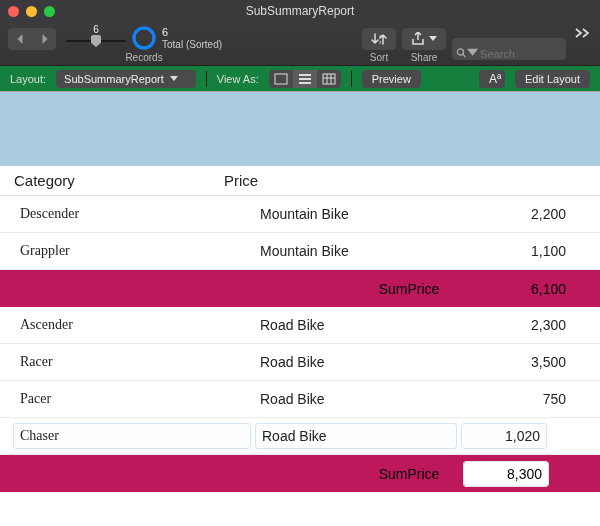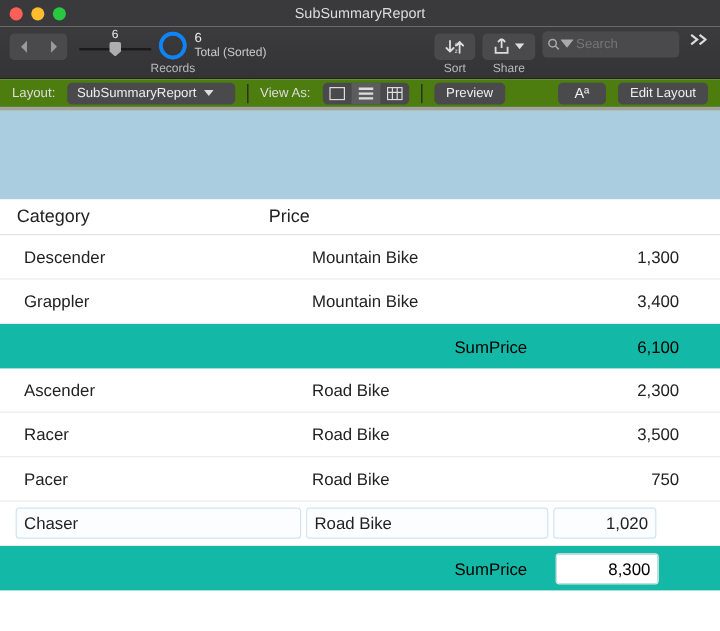--- a/index.html
+++ b/index.html
@@ -35,61 +35,61 @@
   .sublabel { font-size:10px; color:#bbb; margin-top:2px;}
 
   .flex-spacer { flex:1;}
 
   .tbtn { background:#4a4a4c; border:none; border-radius:4px; height:22px; display:flex; align-items:center; justify-content:center; margin-top:2px;}
   .findbtn { width:44px; gap:4px;}
   .findbtn svg { fill:#ddd;}
   .chev-down { width:8px; height:6px;}
   .sortbtn { width:34px;}
   .sharebtn { width:44px; gap:4px;}
-  .searchwrap { display:flex; align-items:center; background:#4a4a4c; border-radius:4px; height:22px; margin-top:0; padding:0 4px; width:114px;}
+  .searchwrap { display:flex; align-items:flex-end; background:#4a4a4c; border-radius:4px; height:22px; margin-top:12px; padding:0 4px; width:114px;}
   .searchwrap svg { fill:#aaa; width:14px; height:14px;}
   .searchwrap input { background:transparent; border:none; outline:none; color:#ddd; font-size:11px; width:100%; padding-left:2px;}
   .searchwrap .chev-down { fill:#aaa;}
   .overflow { width:20px; display:flex; align-items:center; justify-content:center; margin-top:2px;}
   .overflow svg { fill:#ddd;}
 
   .tb-col { display:flex; flex-direction:column; align-items:center;}
 
   
-  .layoutbar { height:26px; background:#4d7c0f; display:flex; align-items:center; padding:0 10px; gap:10px; border-bottom:3px solid #a3a3a3;}
+  .layoutbar { height:26px; background:#15803d; display:flex; align-items:center; padding:0 10px; gap:10px; border-bottom:1px solid #a3a3a3;}
   .layoutbar .lbl { color:#ddd; font-size:11px;}
   .layoutselect { background:#4a4a4c; border:none; border-radius:4px; color:#eee; font-size:11px; padding:2px 18px 2px 8px; height:18px; position:relative; display:flex; align-items:center; gap:6px;}
   .layoutselect svg { width:8px; height:6px; fill:#ddd;}
   .sep { width:1px; height:16px; background:#222;}
   .viewseg { display:flex; background:#4a4a4c; border-radius:4px; overflow:hidden; height:18px;}
   .viewseg button { width:24px; height:18px; background:transparent; border:none; display:flex; align-items:center; justify-content:center;}
   .viewseg button.active { background:#5c5c5e;}
   .viewseg svg { fill:#ddd; width:14px; height:12px;}
   .smallbtn { background:#4a4a4c; border:none; border-radius:4px; color:#eee; font-size:11px; padding:2px 10px; height:18px;}
-  .aabtn { width:40px; text-align:center; font-size:12px;}
+  .aabtn { width:26px; text-align:center; font-size:12px;}
 
   
   .bodypart { height:434px; overflow:auto;}
   .band { height:74px; background:#aacde0;}
   .colheaders { display:flex; padding:6px 14px; font-size:15px; color:#222; border-bottom:1px solid #e3e3e3;}
   .col-item { width:246px;}
   .col-cat { width:210px;}
   .col-price { flex:1; text-align:left; padding-right:20px;}
 
   .row { display:flex; align-items:center; font-size:14px; color:#222; border-bottom:1px solid #ececec; height:37px; padding:0 14px;}
-  .row .c-item { width:246px; padding-left:6px;}
+  .row .c-item { width:246px; padding-left:6px;font-family:Liberation Serif, serif;}
   .row .c-cat { width:210px;}
   .row .c-price { flex:1; text-align:right; padding-right:20px;}
 
   .row.selected .c-item, .row.selected .c-cat { outline:1px solid #d0e4f5; background:#fcfdff; border-radius:2px; padding:4px 6px; margin:0 6px 0 0;}
   .row.selected .c-item { margin-left:0; width:236px;}
   .row.selected .c-cat { width:200px;}
   .row.selected .c-price { outline:1px solid #d0e4f5; background:#fcfdff; border-radius:2px; padding:4px 6px; margin-right:14px; flex:0 0 84px; text-align:right;}
 
-  .sumrow { display:flex; align-items:center; background:#14b8a6; height:37px; padding:0 14px; font-size:14px;}
+  .sumrow { display:flex; align-items:center; background:#be185d; height:37px; padding:0 14px; font-size:14px;}
   .sumrow .spacer { width:340px;}
   .sumrow .sumlbl { width:110px; text-align:center;}
   .sumrow .sumval { flex:1; text-align:right; padding-right:20px;}
   .sumrow.last .sumval { background:#fff; outline:1px solid #e6e6e6; border-radius:2px; padding:4px 6px; margin-right:14px; flex:0 0 84px; text-align:right;}
 </style>
 </head>
 <body>
 
 <div class="titlebar">
   <div class="traffic">
@@ -226,26 +226,26 @@
   <div class="band"></div>
   <div class="colheaders">
     <div class="col-cat">Category</div>
     <div class="col-price">Price</div>
   </div>
 
   <div id="group1">
       <div class="row">
         <div class="c-item">Descender</div>
         <div class="c-cat">Mountain Bike</div>
-        <div class="c-price">1,300</div>
+        <div class="c-price">2,200</div>
       </div>
       <div class="row">
         <div class="c-item">Grappler</div>
         <div class="c-cat">Mountain Bike</div>
-        <div class="c-price">3,400</div>
+        <div class="c-price">1,100</div>
       </div>
     </div>
   <div class="sumrow">
     <div class="spacer"></div>
     <div class="sumlbl">SumPrice</div>
     <div class="sumval">6,100</div>
   </div>
 
   <div id="group2">
       <div class="row">

